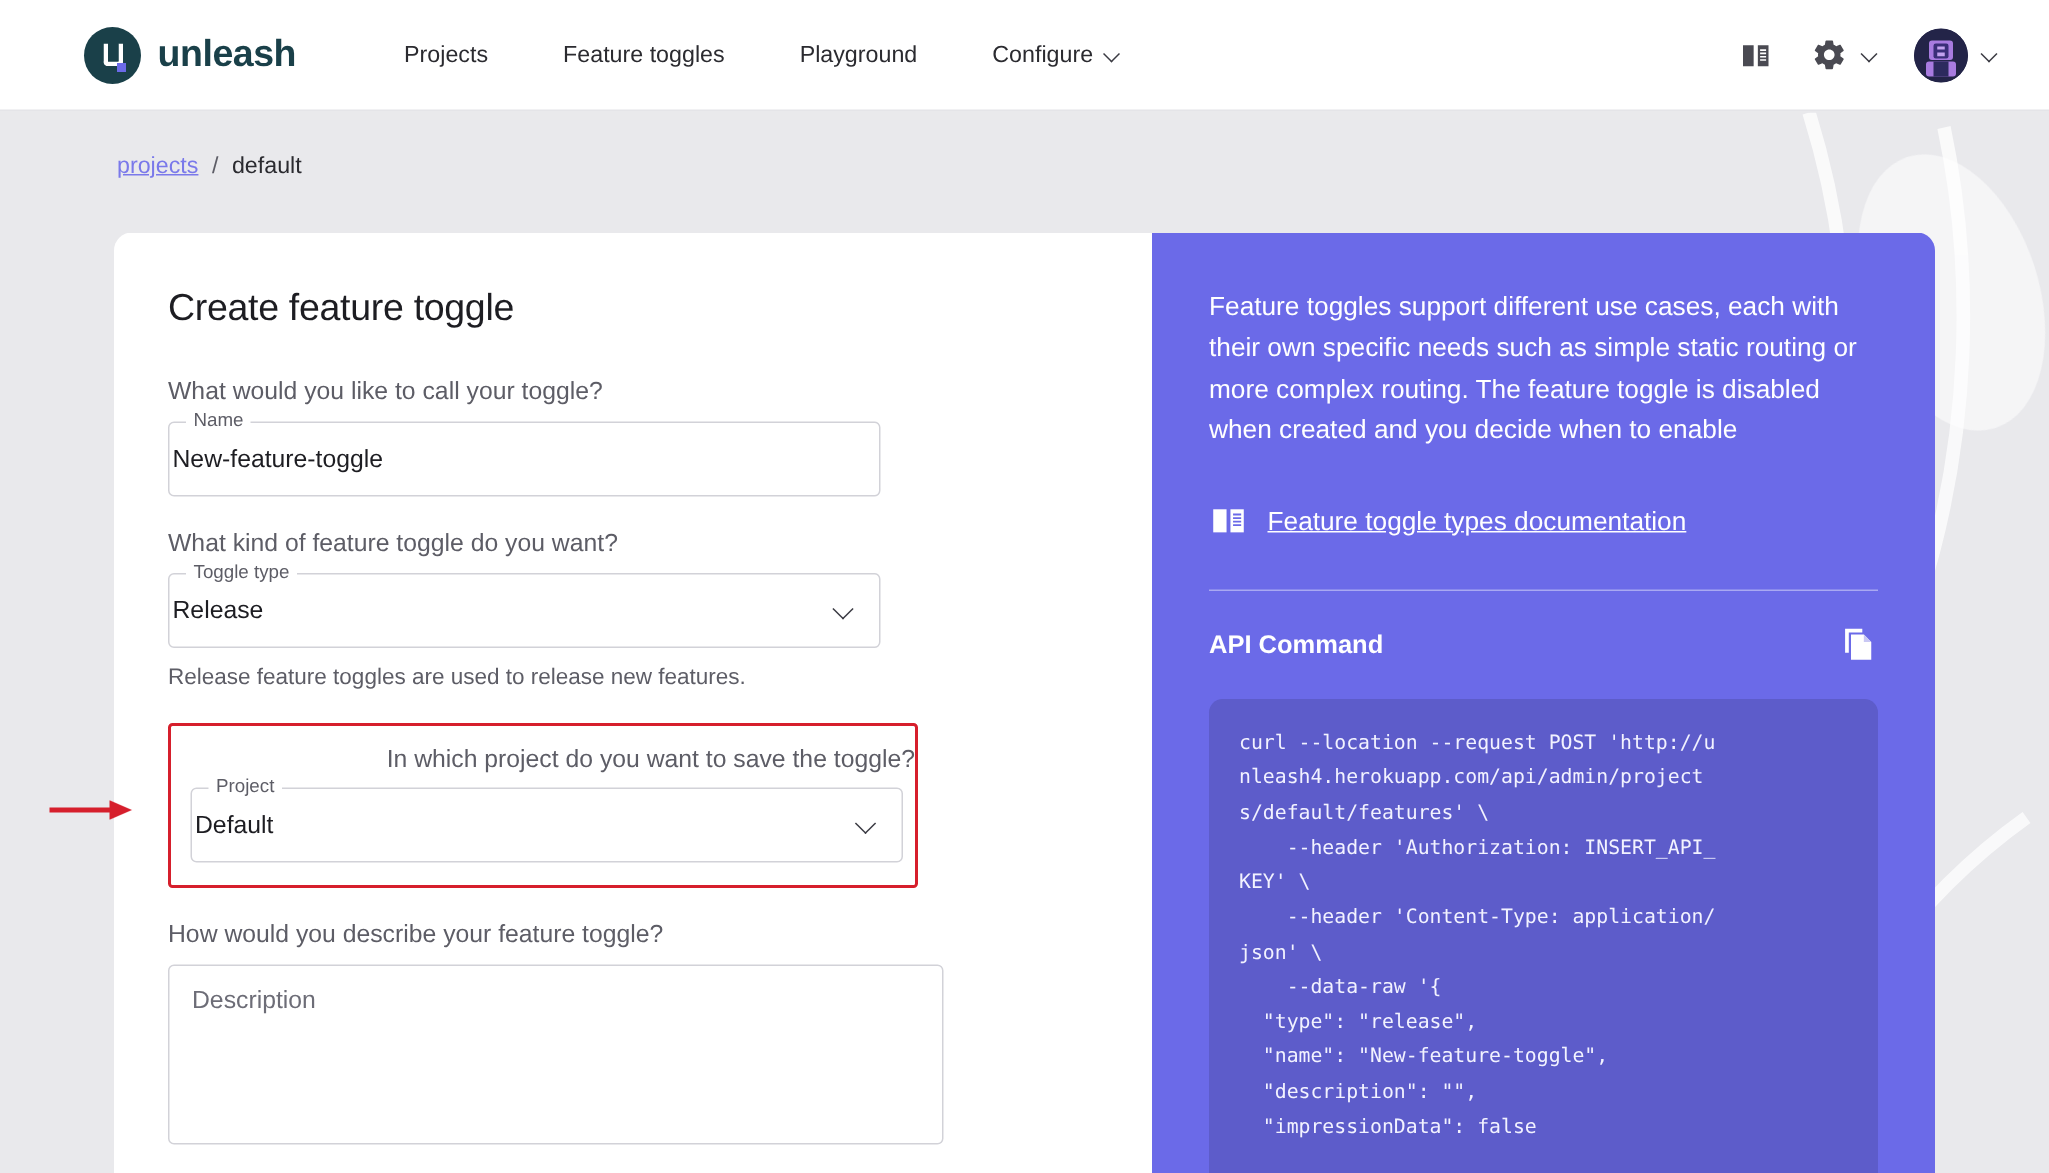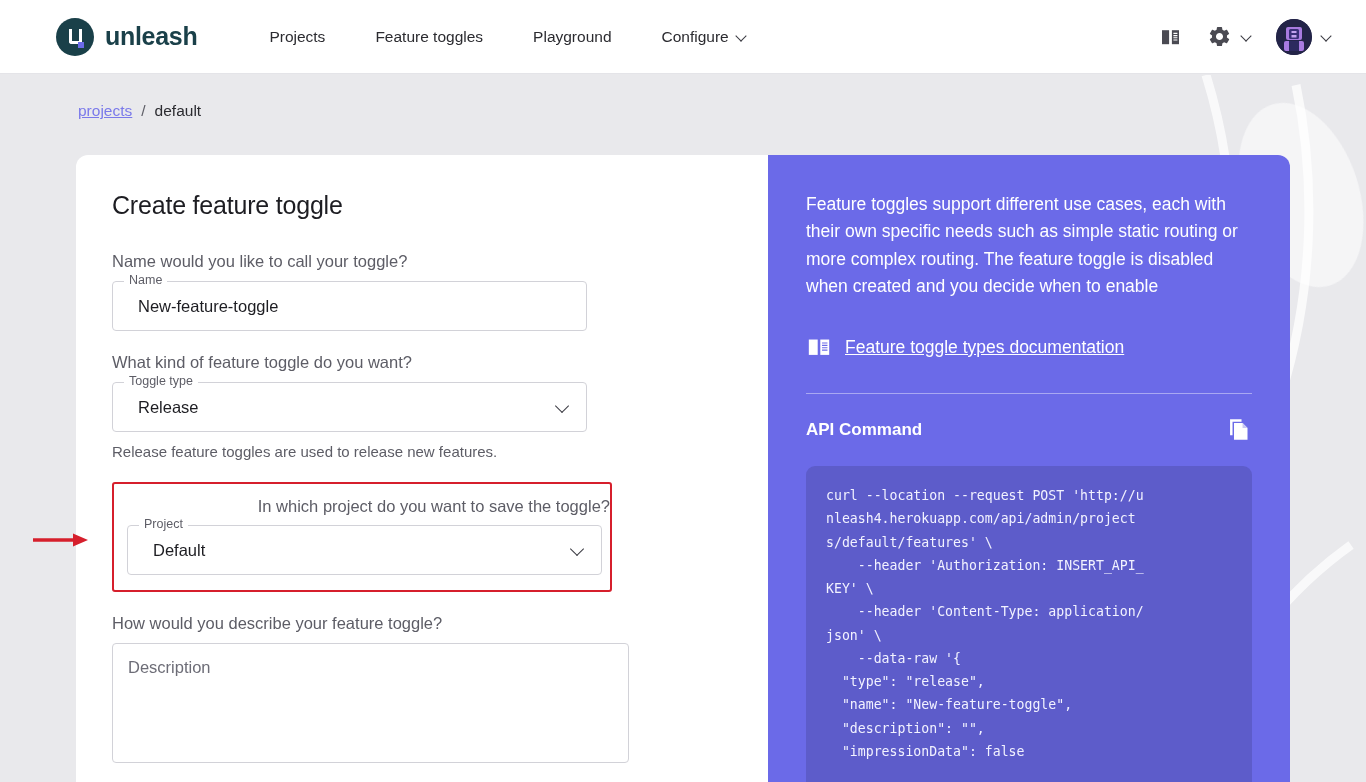--- a/index.html
+++ b/index.html
@@ -178,21 +178,21 @@
 
   
   .field {
     position: relative;
     width: 475px;
     height: 50px;
     border: 1px solid #d2d2d8;
     border-radius: 4px;
     display: flex;
     align-items: center;
-    padding: 0 25px;
+    padding: 0 2px;
     background: #fff;
   }
   .field-label {
     position: absolute;
     top: -8px; left: 11px;
     background: #fff;
     padding: 0 5px;
     font-size: 12.5px;
     color: #5d5d66;
     line-height: 1;
@@ -402,21 +402,21 @@
   <span class="current">default</span>
 </nav>
 
 <main id="card">
 
   <section id="form-pane">
 
     <h1 id="form-title">Create feature toggle</h1>
 
     
-    <p class="question">Name would you like to call your toggle?</p>
+    <p class="question">What would you like to call your toggle?</p>
     <div class="field">
       <span class="field-label">Name</span>
       <span class="field-value">New-feature-toggle</span>
     </div>
 
     
     <p class="question" style="margin-top:22px;">What kind of feature toggle do you want?</p>
     <div class="field">
       <span class="field-label">Toggle type</span>
       <span class="field-value">Release</span>

